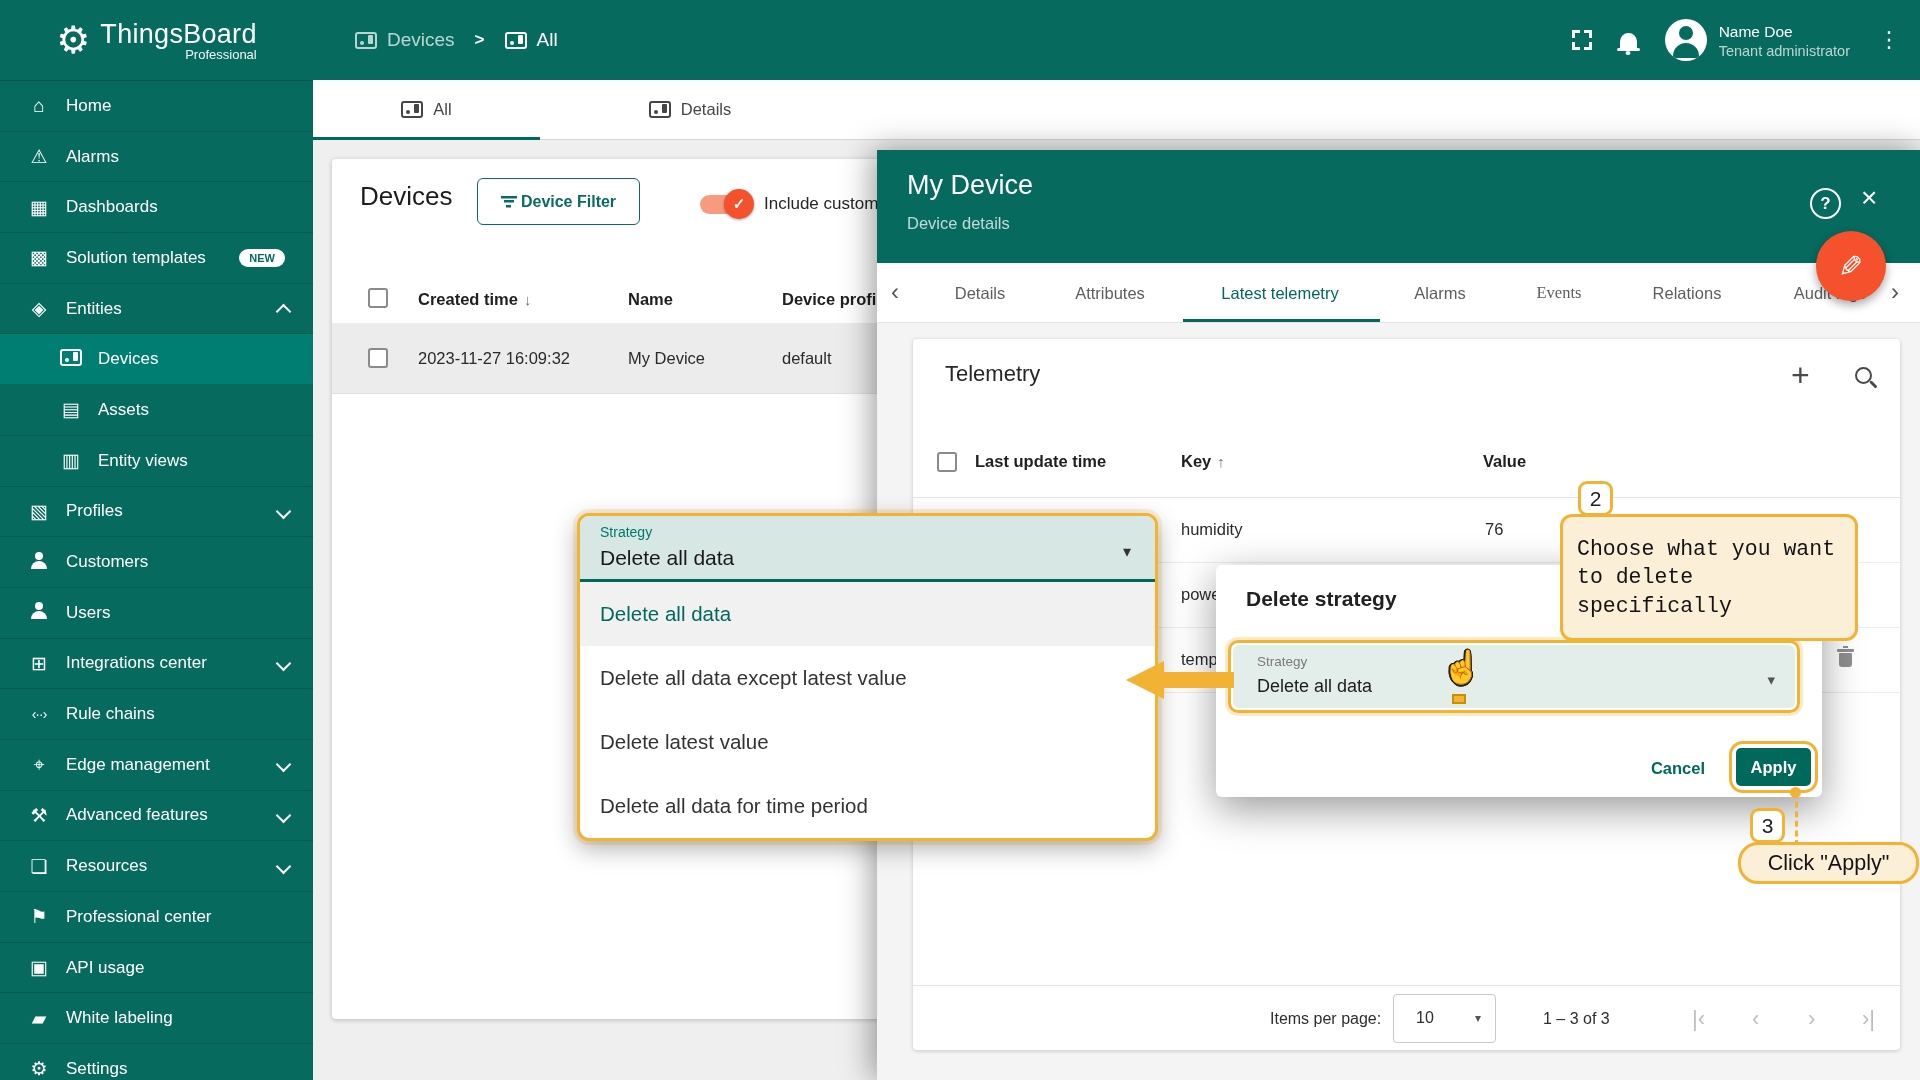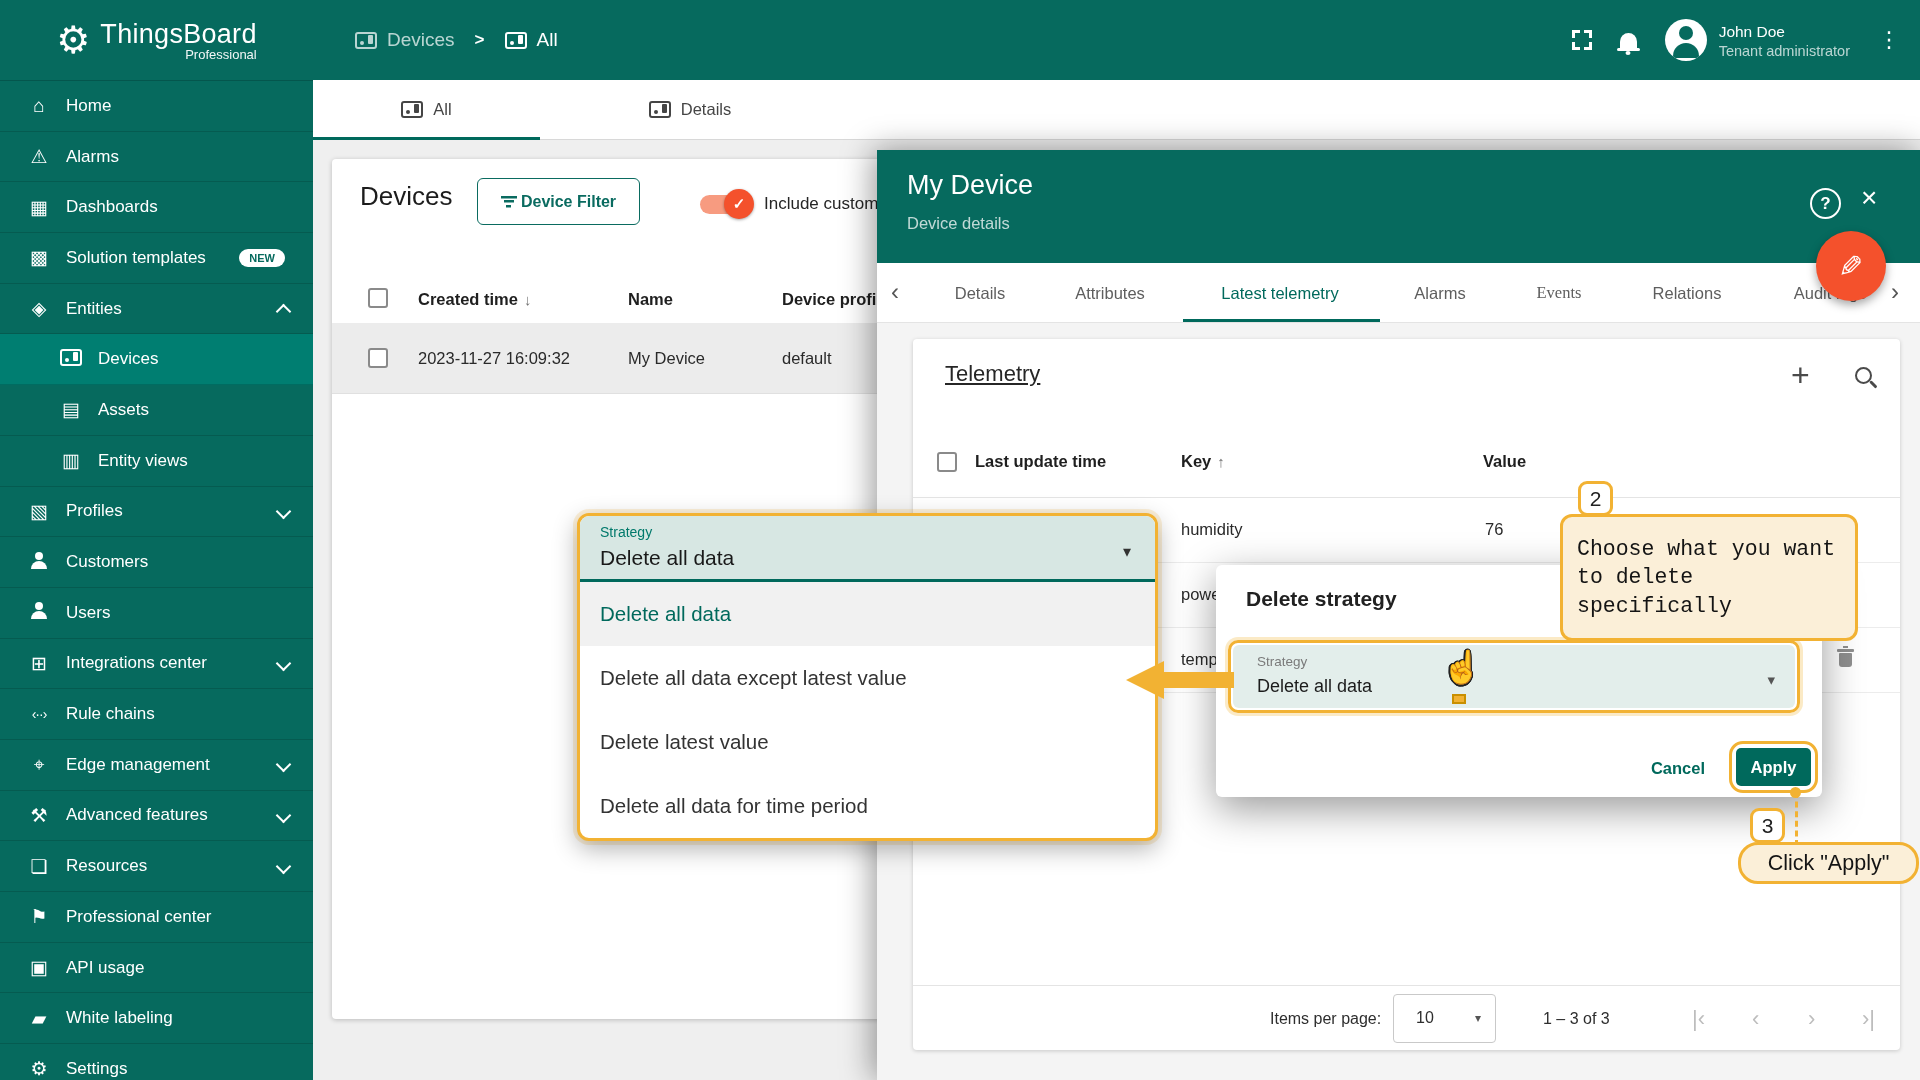--- a/index.html
+++ b/index.html
@@ -96,21 +96,21 @@
   .dw-tabs{position:absolute;top:113px;left:0;width:100%;height:60px;background:#fff;border-bottom:1px solid #E4E4E4;box-sizing:border-box;}
   .dtab{position:absolute;top:0;line-height:60px;transform:translateX(-50%);font-size:16.5px;font-weight:500;color:#5E5E5E;white-space:nowrap;}
   .dtab.active{color:#00695C;}
   .dtab-underline{position:absolute;left:306px;bottom:0;width:197px;height:3.5px;background:#00695C;}
   .tab-arrow{position:absolute;top:0;line-height:58px;font-size:24px;color:#555;}
   .fab{position:absolute;left:939px;top:81px;width:70px;height:70px;border-radius:50%;background:#F4512C;z-index:31;
        display:flex;align-items:center;justify-content:center;font-size:30px;color:#fff;box-shadow:0 4px 10px rgba(0,0,0,.35);}
   .fab span{transform:scaleX(-1) rotate(0deg);}
   .dw-body{position:absolute;top:173px;left:0;right:0;bottom:0;background:#F4F4F4;}
   .tcard{position:absolute;left:36px;top:16px;width:987px;height:711px;background:#fff;border-radius:4px;box-shadow:0 1px 4px rgba(0,0,0,.18);}
-  .t-title{position:absolute;left:32px;top:22px;font-size:22px;color:#262626;text-decoration:underline;}
+  .t-title{position:absolute;left:32px;top:22px;font-size:22px;color:#262626;}
   .plus-ico{position:absolute;left:878px;top:18px;font-size:32px;font-weight:300;color:#4A4A4A;}
   .search-ico{position:absolute;left:942px;top:28px;width:13px;height:13px;border:2.5px solid #4A4A4A;border-radius:50%;box-sizing:content-box;}
   .search-ico::after{content:'';position:absolute;width:9px;height:2.5px;background:#4A4A4A;transform:rotate(45deg);right:-8px;bottom:-3px;border-radius:2px;}
   .t-thead{position:absolute;left:0;top:91px;width:100%;height:67px;border-bottom:1px solid #E4E4E4;font-size:16.5px;font-weight:700;color:#1F1F1F;}
   .trow{position:absolute;left:0;width:100%;height:65px;border-bottom:1px solid #ECECEC;font-size:16.5px;color:#2A2A2A;}
   .trash{position:relative;width:13px;height:14px;background:#8F8F8F;border-radius:1px 1px 3px 3px;}
   .trash::before{content:'';position:absolute;top:-4px;left:-2px;width:17px;height:3px;background:#8F8F8F;border-radius:1px;}
   .trash::after{content:'';position:absolute;top:-7px;left:4px;width:5px;height:2px;background:#8F8F8F;}
   .pagrow{position:absolute;left:0;top:646px;width:100%;height:65px;border-top:1px solid #E4E4E4;font-size:16px;color:#2E2E2E;}
   .psel{position:absolute;left:480px;top:8px;width:103px;height:49px;border:1.5px solid #C9C9C9;border-radius:4px;box-sizing:border-box;}
@@ -274,21 +274,21 @@
         <span class="devico"></span>
         <span>All</span>
       </span>
     </div>
     <div class="user-zone">
       <span class="fs-ico"></span>
       <span class="bell"></span>
       <span style="display:flex;align-items:center;gap:12px;">
         <span class="avatar"></span>
         <span>
-          <div class="uname">John Doe</div>
+          <div class="uname">Name Doe</div>
           <div class="urole">Tenant administrator</div>
         </span>
       </span>
       <span class="kebab">⋮</span>
     </div>
   </header>
 
   <div class="tabbar">
     <div class="ctab" style="left:0;width:227px;">
       <span class="devico" style="color:#454545;"></span>

